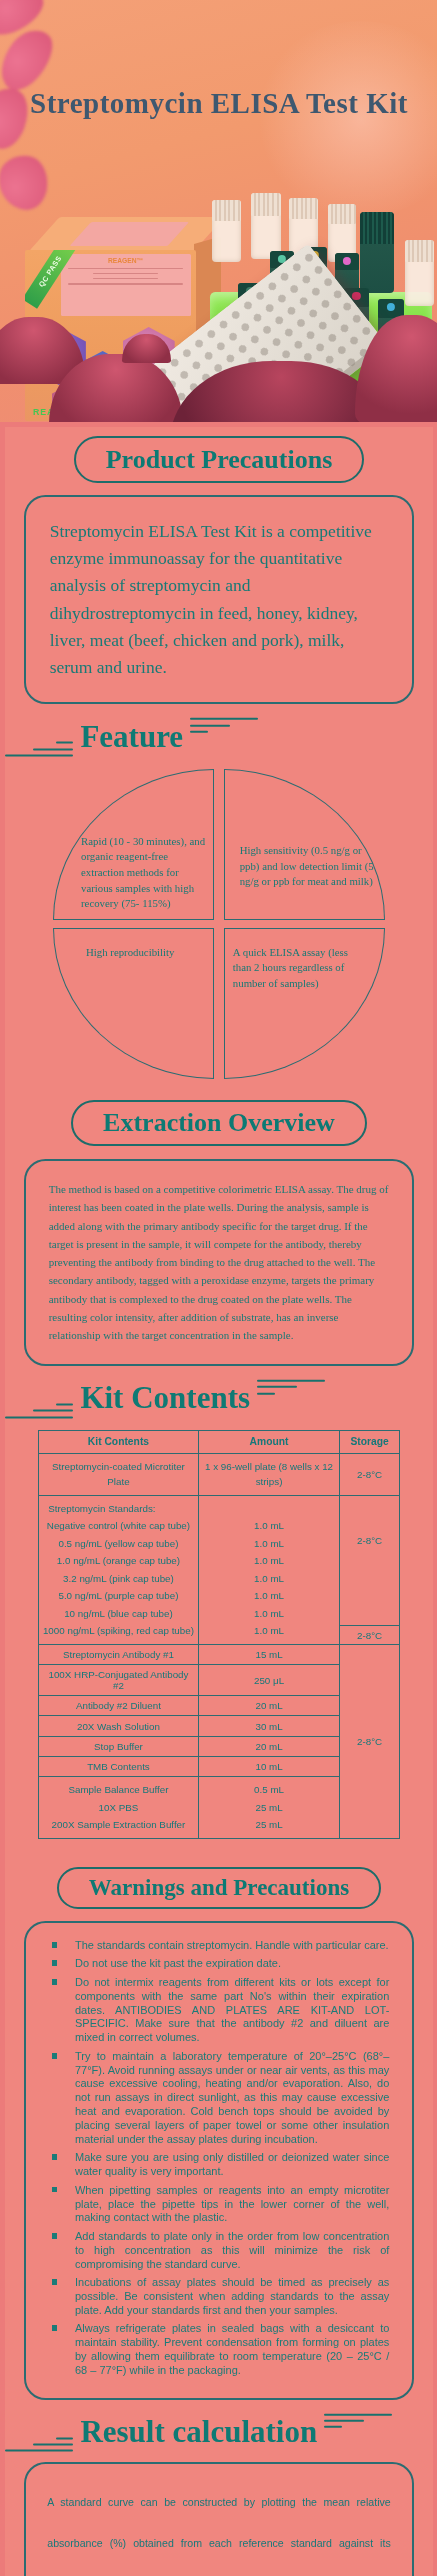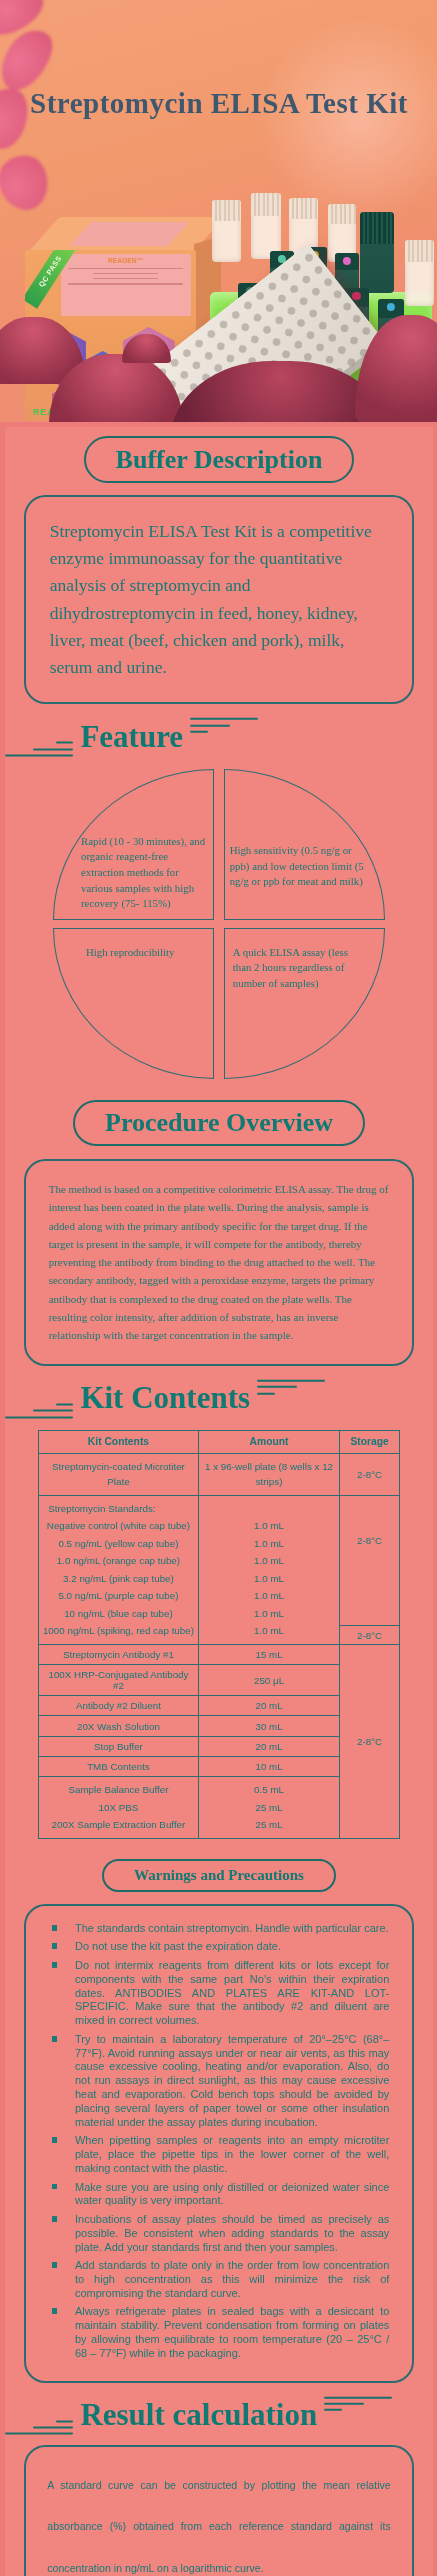--- a/index.html
+++ b/index.html
@@ -88,21 +88,21 @@
   .m2{left:49px;top:354px;width:134px;height:77px;}
   .m3{left:170px;top:361px;width:222px;height:88px;background:radial-gradient(circle at 50% 18%,#b8455e,#6d2238 78%);}
   .m4{left:355px;top:315px;width:113px;height:108px;}
   .m5{left:122px;top:334px;width:49px;height:29px;}
 
   
   .panel{position:relative;margin:5.2px 5.2px 0;background:#f0867f;padding:9.3px 0 0;min-height:2739px;}
   .badge{display:block;width:max-content;margin:0 auto;border:2.6px solid #1d6c6a;border-radius:49px;
     padding:6.2px 30px;color:#0d7a74;font-weight:bold;}
   .badge-lg{font-size:26px;}
-  .badge-warn{font-size:15px;margin-top:20px;}
+  .badge-warn{font-size:23px;margin-top:28px;}
   .tbox{border:2.1px solid #2b6c72;border-radius:21.6px;margin:12.4px 18.5px 0;color:#187a76;}
   .desc-box{padding:20.6px 24px;font-size:17.5px;line-height:1.56;}
   .proc-box{padding:19.6px 23px;font-size:11px;line-height:1.66;}
   .tbox p{margin:0;}
   
   .heading{display:flex;justify-content:flex-start;align-items:center;margin-top:14.4px;color:#0f7a74;}
   .heading .htext{font-size:31px;font-weight:bold;padding:0 7.2px;}
   .deco{display:flex;flex-direction:column;gap:4.1px;}
   .deco span{display:block;height:2.1px;background:#19716d;border-radius:1px;}
   .deco-left{align-items:flex-end;transform:translateY(12.4px);}
@@ -115,21 +115,21 @@
   .deco-right span:nth-child(3){width:17.5px;}
   
   .quads{width:332px;margin:14.4px auto 0;display:grid;grid-template-columns:1fr 1fr;gap:8.2px 9.3px;}
   .q{position:relative;height:149px;border:1.3px solid #2b6c72;}
   .q-tl{border-radius:100% 0 0 0;}
   .q-tr{border-radius:0 100% 0 0;}
   .q-bl{border-radius:0 0 0 100%;}
   .q-br{border-radius:0 0 100% 0;}
   .q p{position:absolute;margin:0;font-size:10.8px;line-height:1.45;color:#177a75;}
   .q-tl p{left:27px;right:4.1px;bottom:7.2px;}
-  .q-tr p{left:5px;width:140px;bottom:29px;}
+  .q-tr p{left:15px;width:140px;bottom:29px;}
   .q-bl p{left:32px;top:15.5px;right:15.5px;}
   .q-br p{left:8.2px;top:15.5px;width:130px;}
   
   table{border-collapse:collapse;width:362px;margin:13.4px auto 0;
     font-family:"Liberation Sans","DejaVu Sans",sans-serif;font-size:9.8px;color:#15787a;}
   td{border:1.5px solid #2f6b72;text-align:center;vertical-align:middle;padding:3.1px 4.1px;}
   .c1{width:161px;}.c2{width:143px;}.c3{width:52px;}
   .thdr td{font-weight:bold;font-size:10.3px;padding:5.7px 4.1px;}
   .plate-row td{padding:4.6px 5.2px;line-height:1.6;}
   .std-cell,.std-amt{padding:4.1px 3.1px;vertical-align:top;}
@@ -247,21 +247,21 @@
     <div class="mplate"></div>
     <div class="mound m1"></div>
     <div class="mound m2"></div>
     <div class="mound m3"></div>
     <div class="mound m4"></div>
     <div class="mound m5"></div>
   </section>
 
   <div class="panel">
 
-    <div class="badge badge-lg">Buffer Description</div>
+    <div class="badge badge-lg">Product Precautions</div>
 
     <div class="tbox desc-box">
       <p>Streptomycin ELISA Test Kit is a competitive enzyme immunoassay for the quantitative analysis of streptomycin and dihydrostreptomycin in feed, honey, kidney, liver, meat (beef, chicken and pork), milk, serum and urine.</p>
     </div>
 
     <div class="heading">
       <span class="deco deco-left">
           <span></span>
           <span></span>
           <span></span>
@@ -282,21 +282,21 @@
           <p>High sensitivity (0.5 ng/g or ppb) and low detection limit (5 ng/g or ppb for meat and milk)</p>
         </div>
       <div class="q q-bl">
           <p>High reproducibility</p>
         </div>
       <div class="q q-br">
           <p>A quick ELISA assay (less than 2 hours regardless of number of samples)</p>
         </div>
     </div>
 
-    <div class="badge badge-lg" style="margin-top:20.6px">Procedure Overview</div>
+    <div class="badge badge-lg" style="margin-top:20.6px">Extraction Overview</div>
 
     <div class="tbox proc-box">
       <p>The method is based on a competitive colorimetric ELISA assay. The drug of interest has been coated in the plate wells. During the analysis, sample is added along with the primary antibody specific for the target drug. If the target is present in the sample, it will compete for the antibody, thereby preventing the antibody from binding to the drug attached to the well. The secondary antibody, tagged with a peroxidase enzyme, targets the primary antibody that is complexed to the drug coated on the plate wells. The resulting color intensity, after addition of substrate, has an inverse relationship with the target concentration in the sample.</p>
     </div>
 
     <div class="heading">
       <span class="deco deco-left">
           <span></span>
           <span></span>
           <span></span>
@@ -402,33 +402,33 @@
         <li class="warn-item">
             <span class="sq"></span>
             <p>Do not intermix reagents from different kits or lots except for components with the same part No's within their expiration dates. ANTIBODIES AND PLATES ARE KIT-AND LOT-SPECIFIC. Make sure that the antibody #2 and diluent are mixed in correct volumes.</p>
           </li>
         <li class="warn-item">
             <span class="sq"></span>
             <p>Try to maintain a laboratory temperature of 20°–25°C (68°–77°F). Avoid running assays under or near air vents, as this may cause excessive cooling, heating and/or evaporation. Also, do not run assays in direct sunlight, as this may cause excessive heat and evaporation. Cold bench tops should be avoided by placing several layers of paper towel or some other insulation material under the assay plates during incubation.</p>
           </li>
         <li class="warn-item">
             <span class="sq"></span>
+            <p>Make sure you are using only distilled or deionized water since water quality is very important.</p>
+          </li>
+        <li class="warn-item">
+            <span class="sq"></span>
             <p>When pipetting samples or reagents into an empty microtiter plate, place the pipette tips in the lower corner of the well, making contact with the plastic.</p>
           </li>
         <li class="warn-item">
             <span class="sq"></span>
-            <p>Make sure you are using only distilled or deionized water since water quality is very important.</p>
+            <p>Add standards to plate only in the order from low concentration to high concentration as this will minimize the risk of compromising the standard curve.</p>
           </li>
         <li class="warn-item">
             <span class="sq"></span>
             <p>Incubations of assay plates should be timed as precisely as possible. Be consistent when adding standards to the assay plate. Add your standards first and then your samples.</p>
-          </li>
-        <li class="warn-item">
-            <span class="sq"></span>
-            <p>Add standards to plate only in the order from low concentration to high concentration as this will minimize the risk of compromising the standard curve.</p>
           </li>
         <li class="warn-item">
             <span class="sq"></span>
             <p>Always refrigerate plates in sealed bags with a desiccant to maintain stability. Prevent condensation from forming on plates by allowing them equilibrate to room temperature (20 – 25°C / 68 – 77°F) while in the packaging.</p>
           </li>
       </ul>
     </div>
 
     <div class="heading">
       <span class="deco deco-left">

